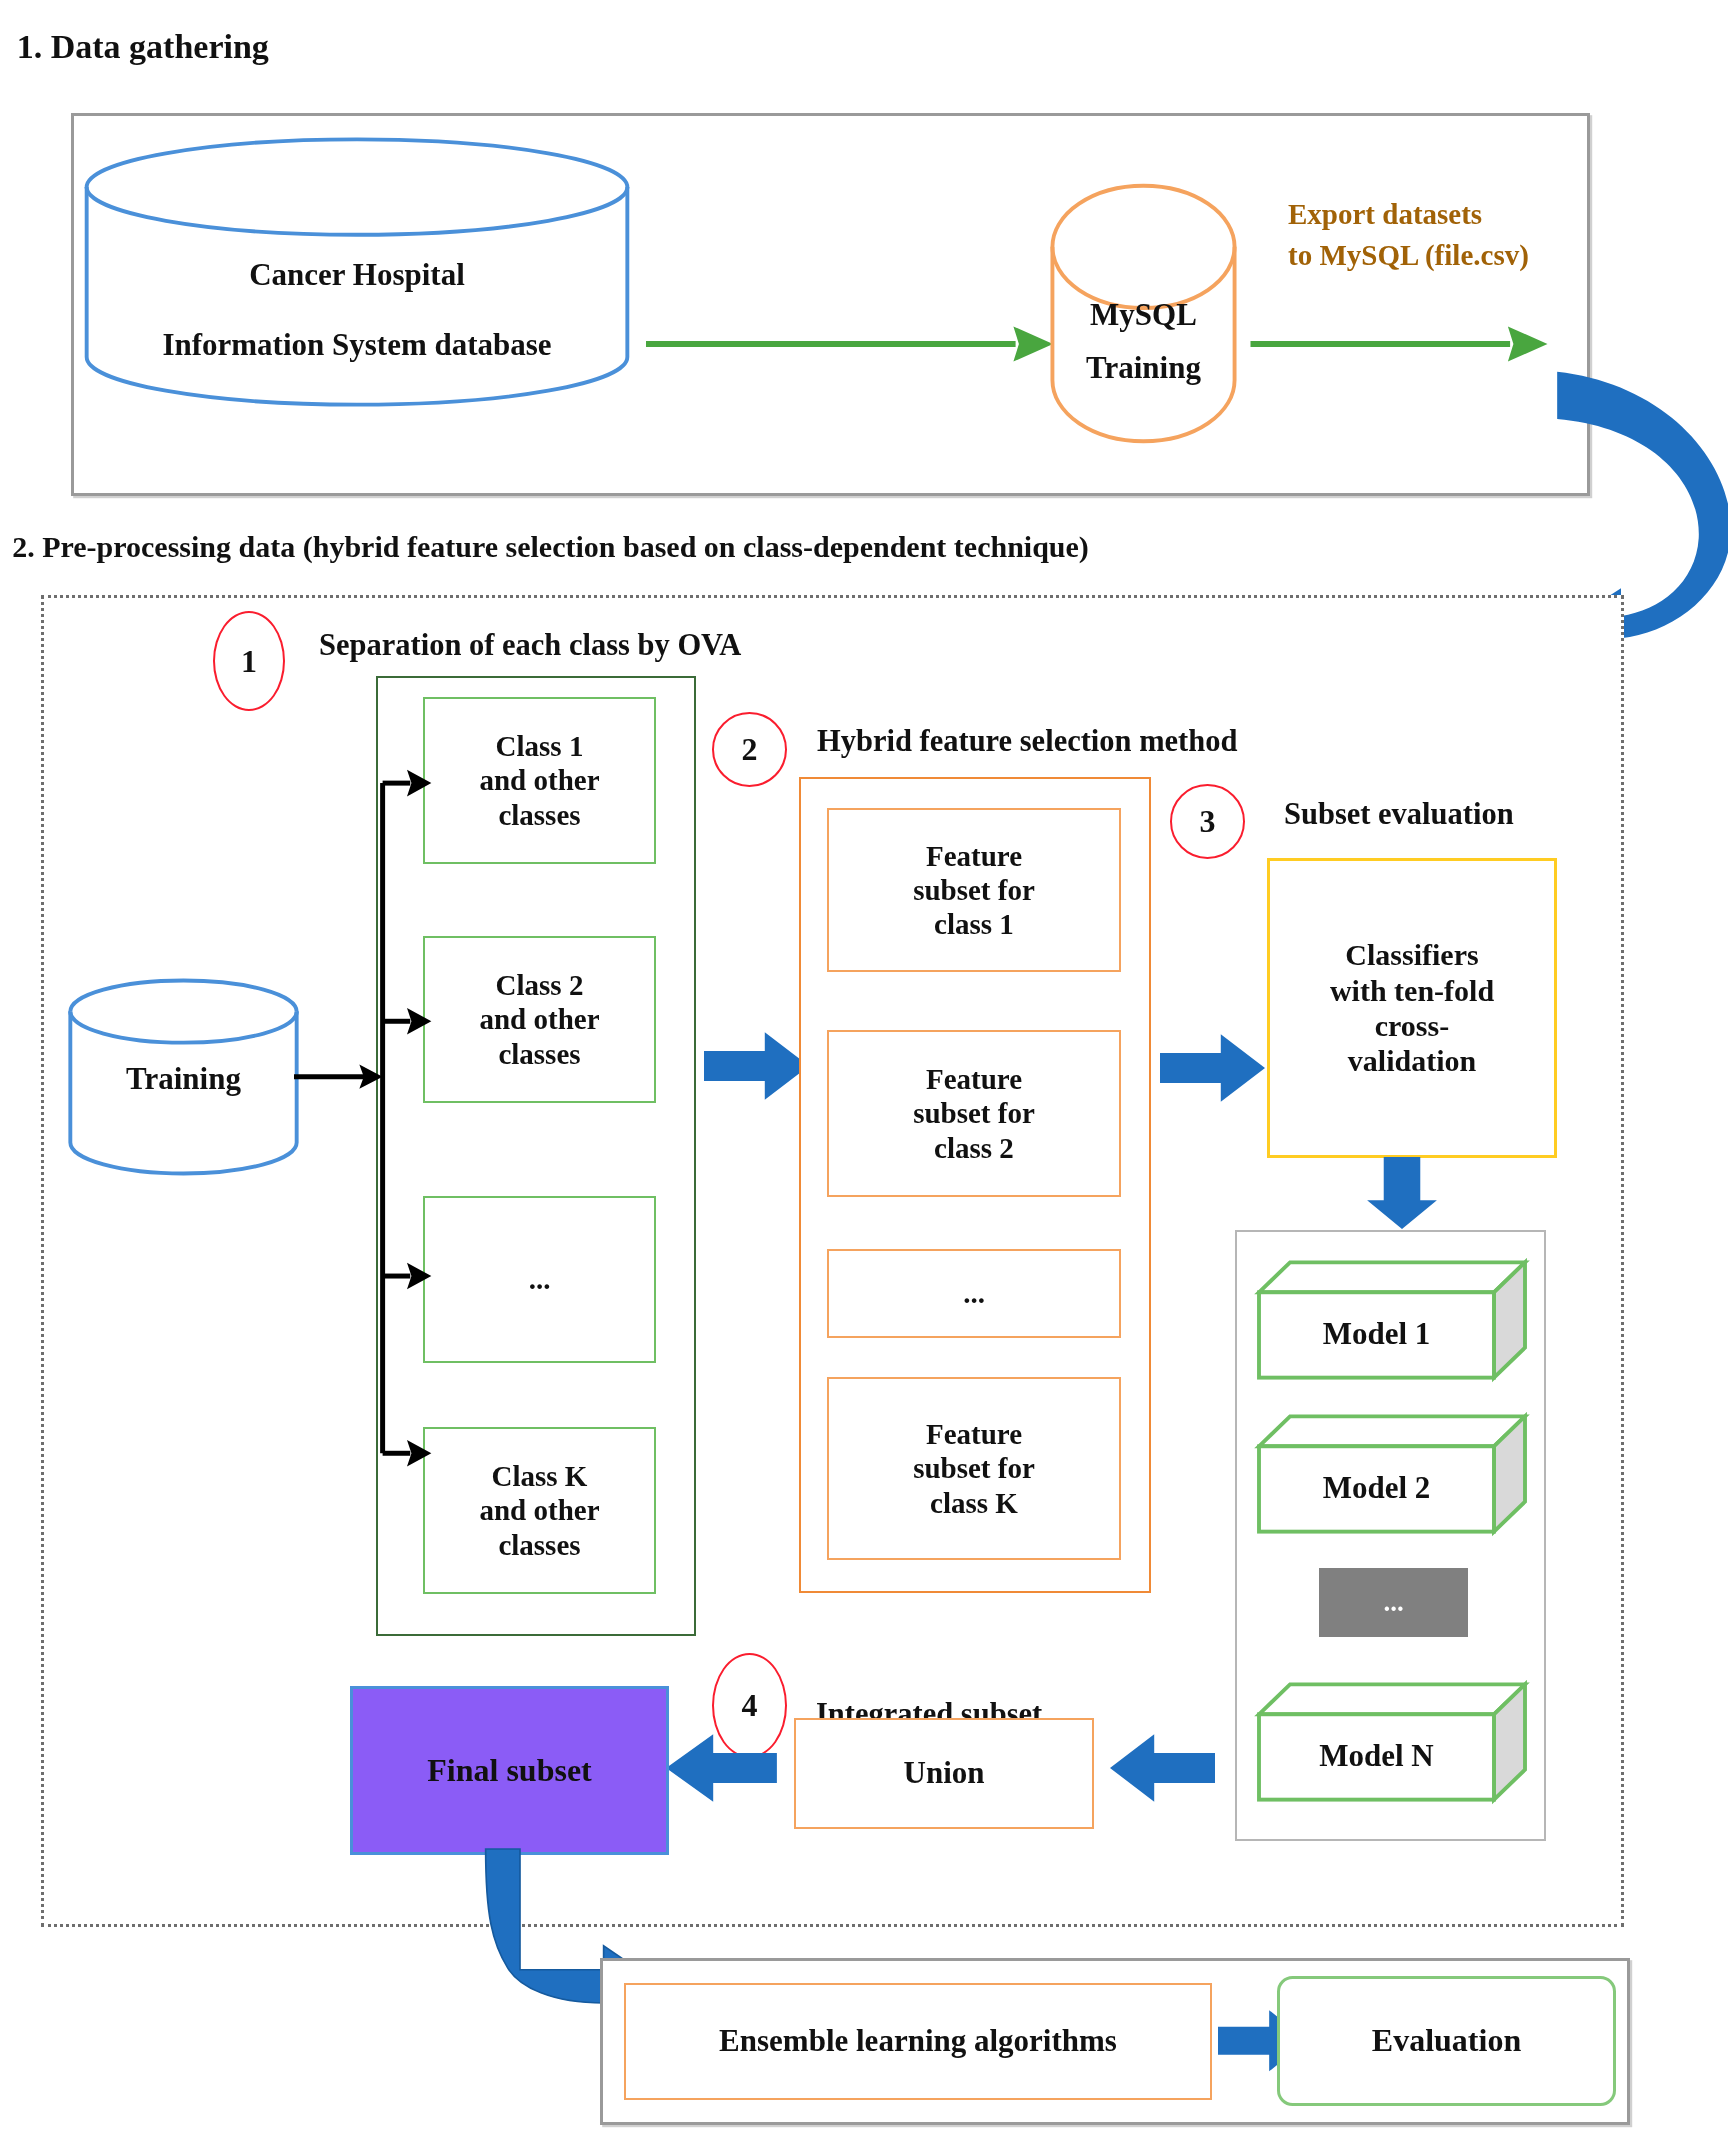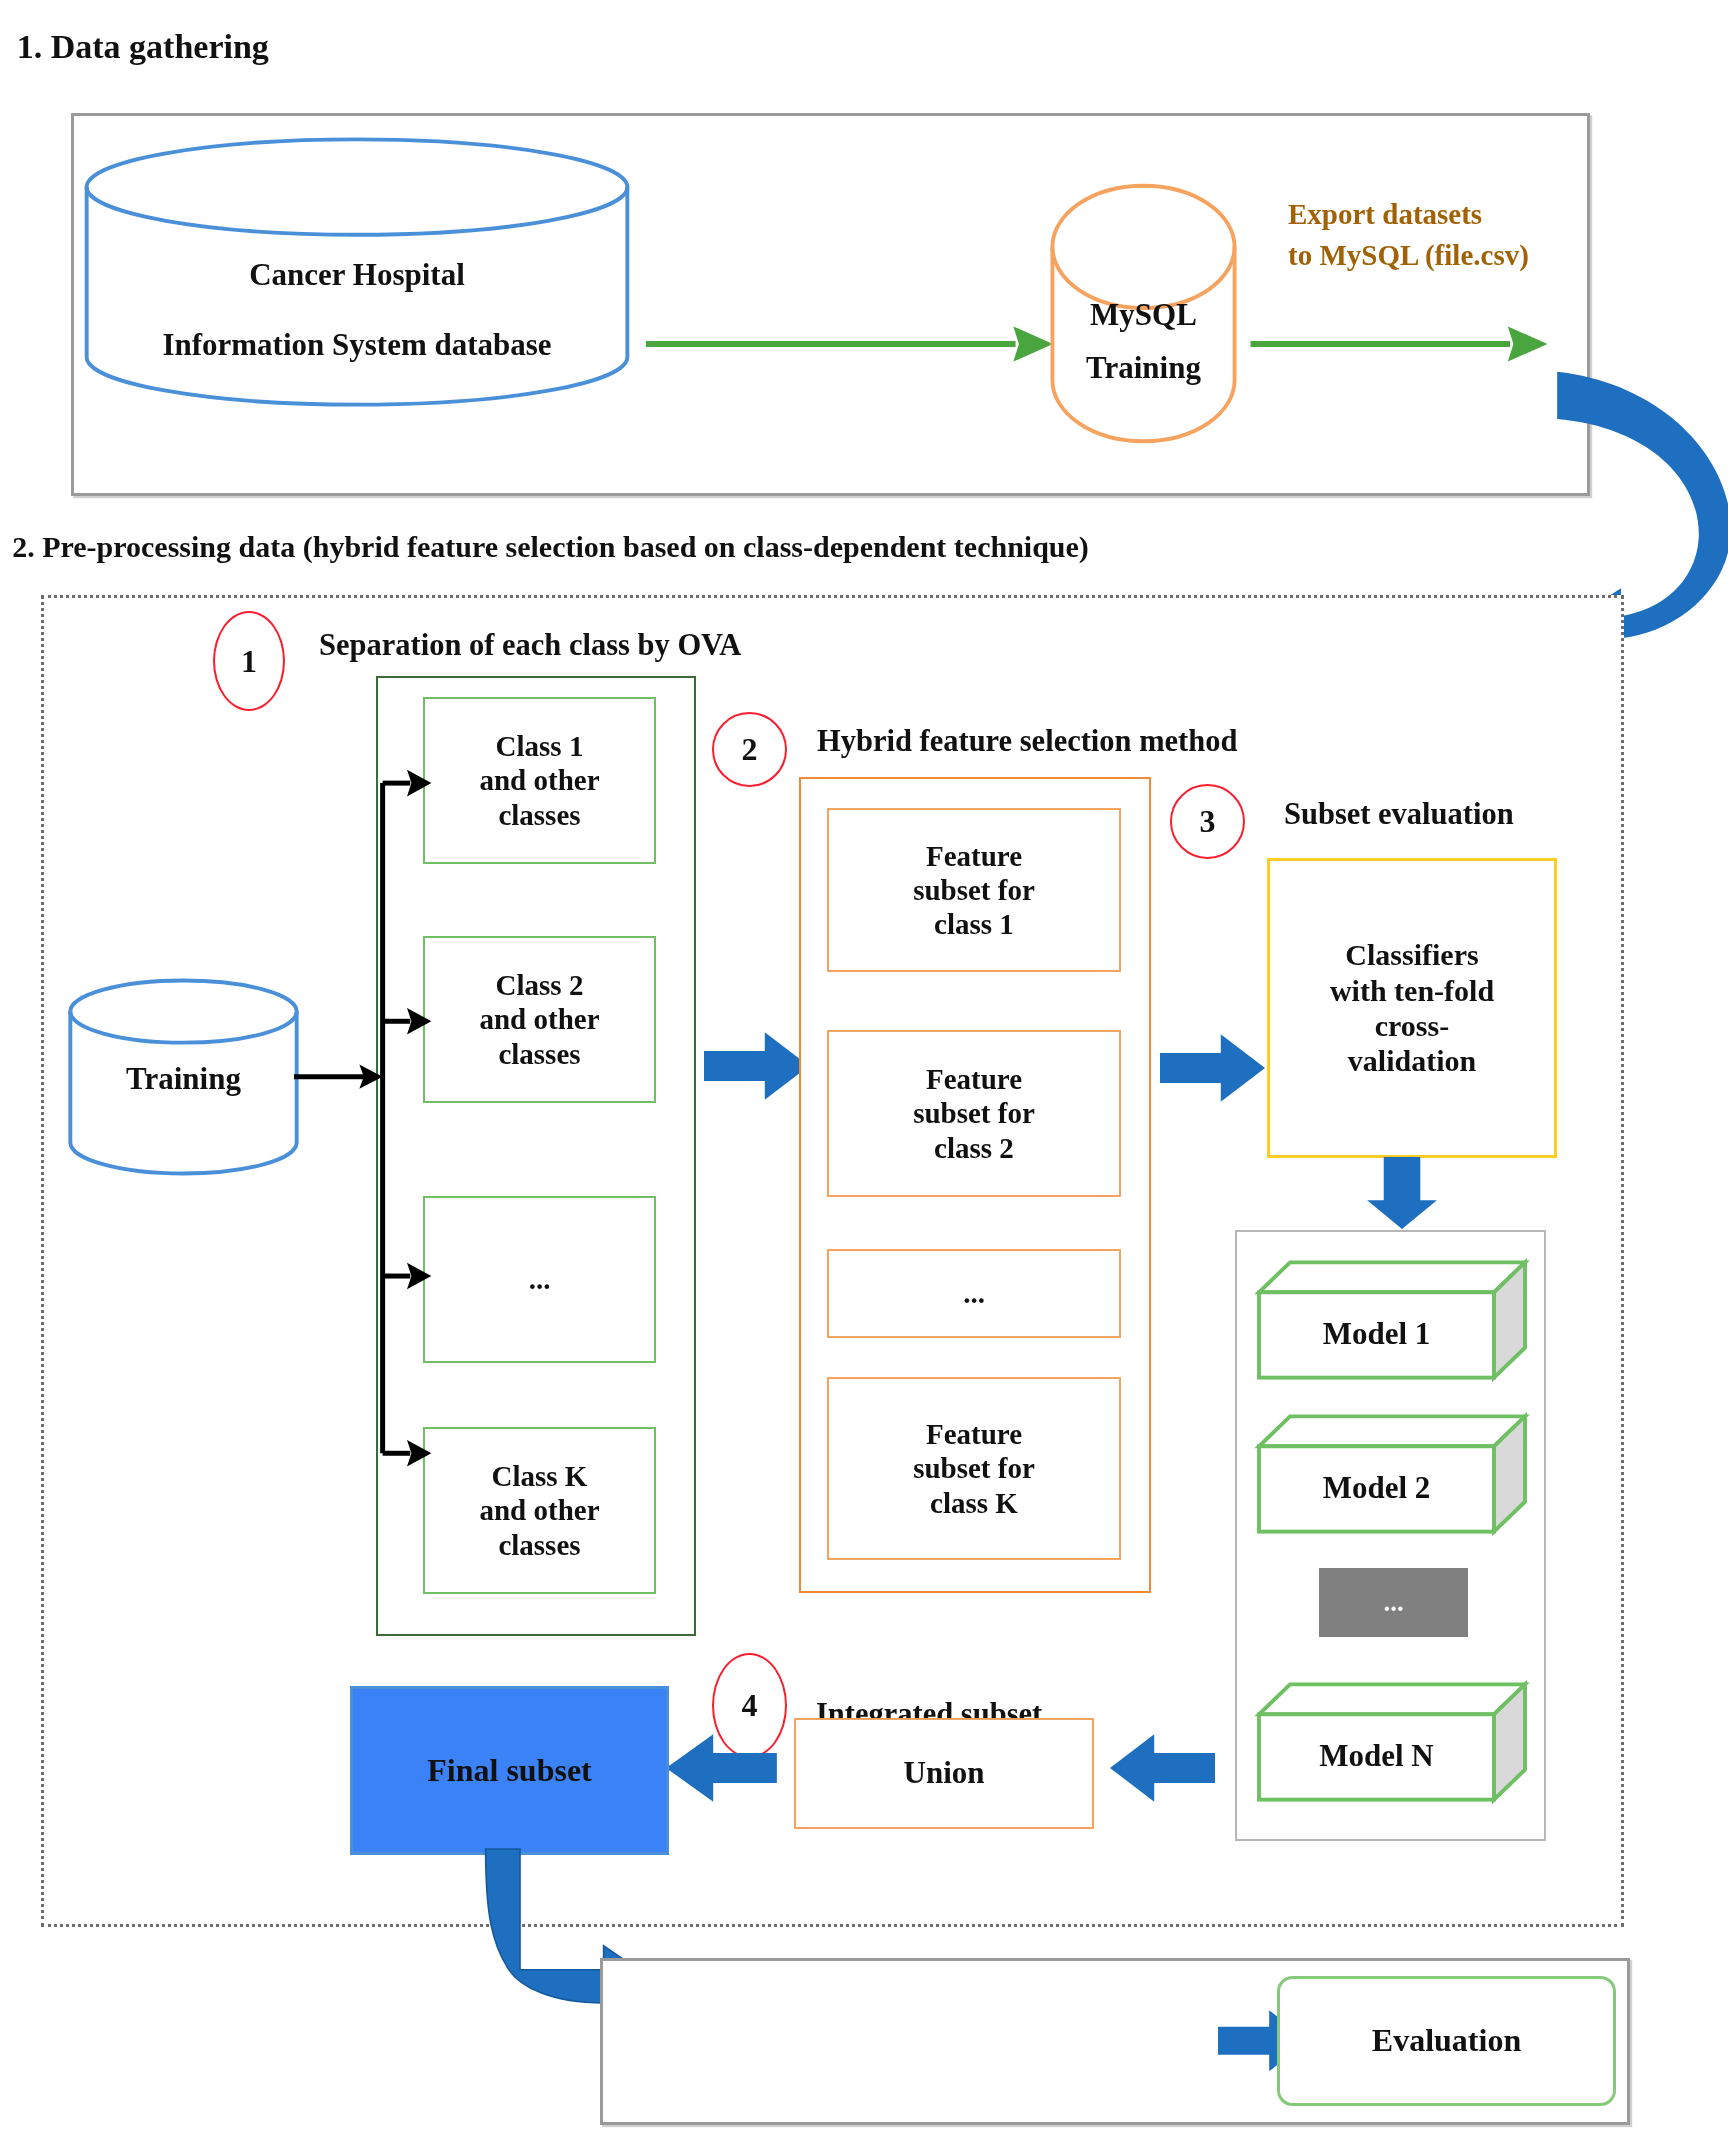--- a/index.html
+++ b/index.html
@@ -42,21 +42,21 @@
     border-radius:50%;
     background:#ffffff;
     display:flex;align-items:center;justify-content:center;
     font-weight:bold;color:#111111;
   }
   .greenbox{border:2.8px solid #6fbf63;background:#ffffff;}
   .greenbox-dark{border:2.8px solid #3b6b38;background:transparent;}
   .orangebox{border:2.8px solid #f5a35e;background:#ffffff;}
   .orangebox-strong{border:2.8px solid #f08a36;background:#ffffff;}
   .yellowbox{border:3.3px solid #ffcc22;background:#ffffff;}
-  .bluebox{border:3.3px solid #4a90d9;background:#3b82f6;}
+  .bluebox{border:3.3px solid #4a90d9;background:#8b5cf6;}
   .greyboxthin{border:2.8px solid #b6b6b6;background:#ffffff;}
   .greydots{background:#808080;display:flex;align-items:center;justify-content:center;color:#ffffff;font-weight:bold;}
   svg{overflow:visible;}
 </style>
 </head>
 <body>
 
 <div id="stage">
 
   <div class="abs seclabel" style="left:16.7px;top:28px;font-size:34px;">1. Data gathering</div>
@@ -302,20 +302,23 @@
   <div class="abs" style="left:469px;top:1849px;width:205px;height:216px;">
     <svg width="205" height="216" viewBox="0 0 370 390">
       <path d="M30 0 L92 0 L92 218 L243 218 L243 175 L350 248 L243 320 L243 278
                C150 278 92 250 70 215 C42 170 30 120 30 0 Z" fill="#1f6fc0" stroke="#155a9e" stroke-width="3"></path>
     </svg>
   </div>
 
 
   <div class="abs greyframe" style="left:600px;top:1958px;width:1030px;height:167px;"></div>
 
+  <div class="abs orangebox boxtxt" style="left:624px;top:1983px;width:588px;height:117px;font-size:31px;">
+    <span>Ensemble learning algorithms</span>
+  </div>
 
   <div class="abs" style="left:1218px;top:2009px;width:89px;height:64px;">
     <svg width="89" height="64" viewBox="0 0 160 115">
       <polygon points="0,32 92,32 92,2 160,57 92,112 92,82 0,82" fill="#1f6fc0"></polygon>
     </svg>
   </div>
 
   <div class="abs boxtxt" style="left:1277px;top:1976px;width:339px;height:130px;font-size:32px;border:3.3px solid #85c97b;border-radius:15.5px;background:#ffffff;">
     <span>Evaluation</span>
   </div>

